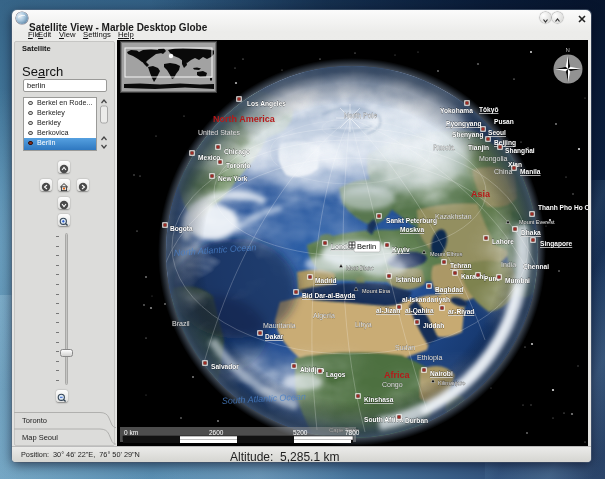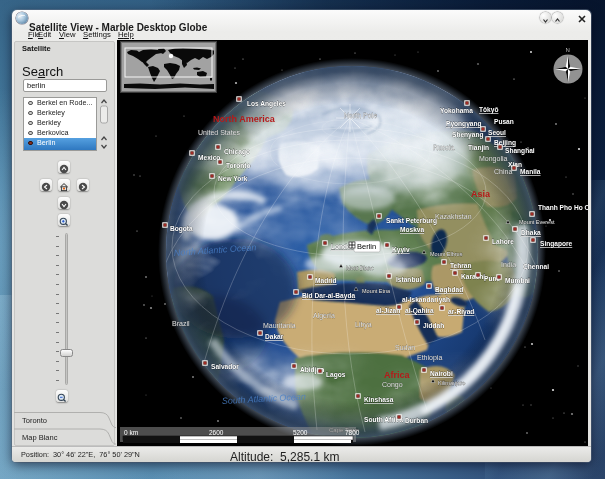--- a/index.html
+++ b/index.html
@@ -135,21 +135,21 @@
       <circle cx="5.3" cy="5.3" r="3.1" fill="#dce8f4" stroke="#345" stroke-width="1.1"></circle>
       <path d="M7.7 7.7 L9.6 9.6" stroke="#345" stroke-width="1.4"></path>
       <path d="M4 5.3 H6.6" stroke="#2255cc" stroke-width="0.9"></path>
     </svg></div>
 
 <svg style="position:absolute;left:14px;top:412px;" width="102" height="34">
  <path d="M0,0.5 L86,0.5 Q93,0.5 95,6 L98,13 Q99,16 104,16" stroke="#b0b0ae" fill="none"></path>
  <path d="M0,17 L86,17 Q93,17 95,22.5 L98,29.5 Q99,32.5 104,32.5" stroke="#b0b0ae" fill="none"></path>
 </svg>
 <div style="position:absolute;left:22px;top:416px;font-size:7.5px;color:#222;">Toronto</div>
-<div style="position:absolute;left:22px;top:433px;font-size:7.5px;color:#222;">Map Blanc</div>
+<div style="position:absolute;left:22px;top:433px;font-size:7.5px;color:#222;">Map Seoul</div>
 
 <div id="statusbar"></div>
 <div style="position:absolute;left:21px;top:450px;font-size:7.3px;color:#222;">Position:&nbsp; 30° 46' 22"E,&nbsp; 76° 50' 29"N</div>
 <div style="position:absolute;left:230px;top:444px;font-size:12px;color:#222;margin-top:6px;">Altitude:&nbsp; 5,285.1 km</div>
 
 <div id="map">
 <svg width="471" height="406" viewBox="0 0 471 406">
 <defs>
  <radialGradient id="ocean" cx="42%" cy="50%" r="68%">
    <stop offset="0%" stop-color="#2e62aa"></stop>

